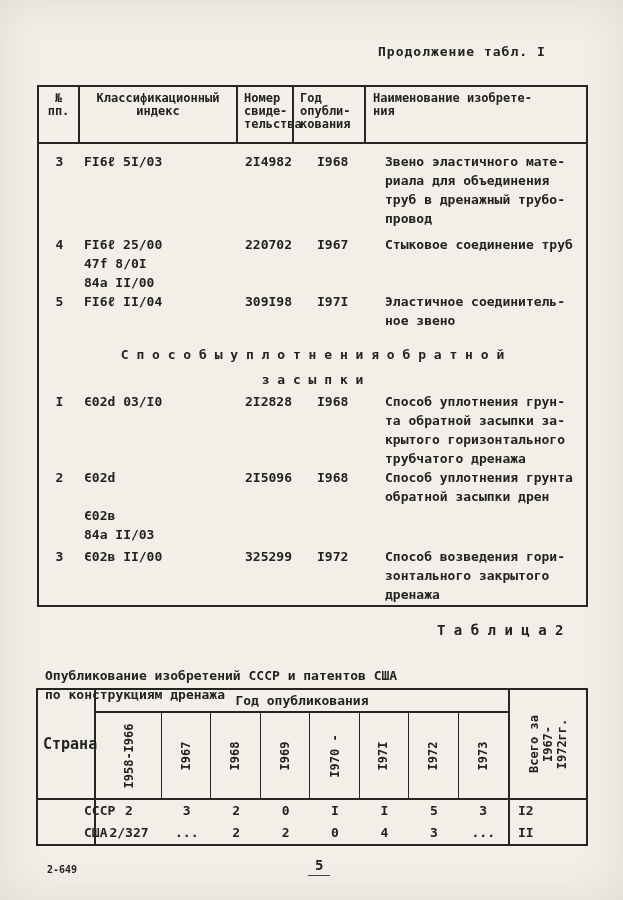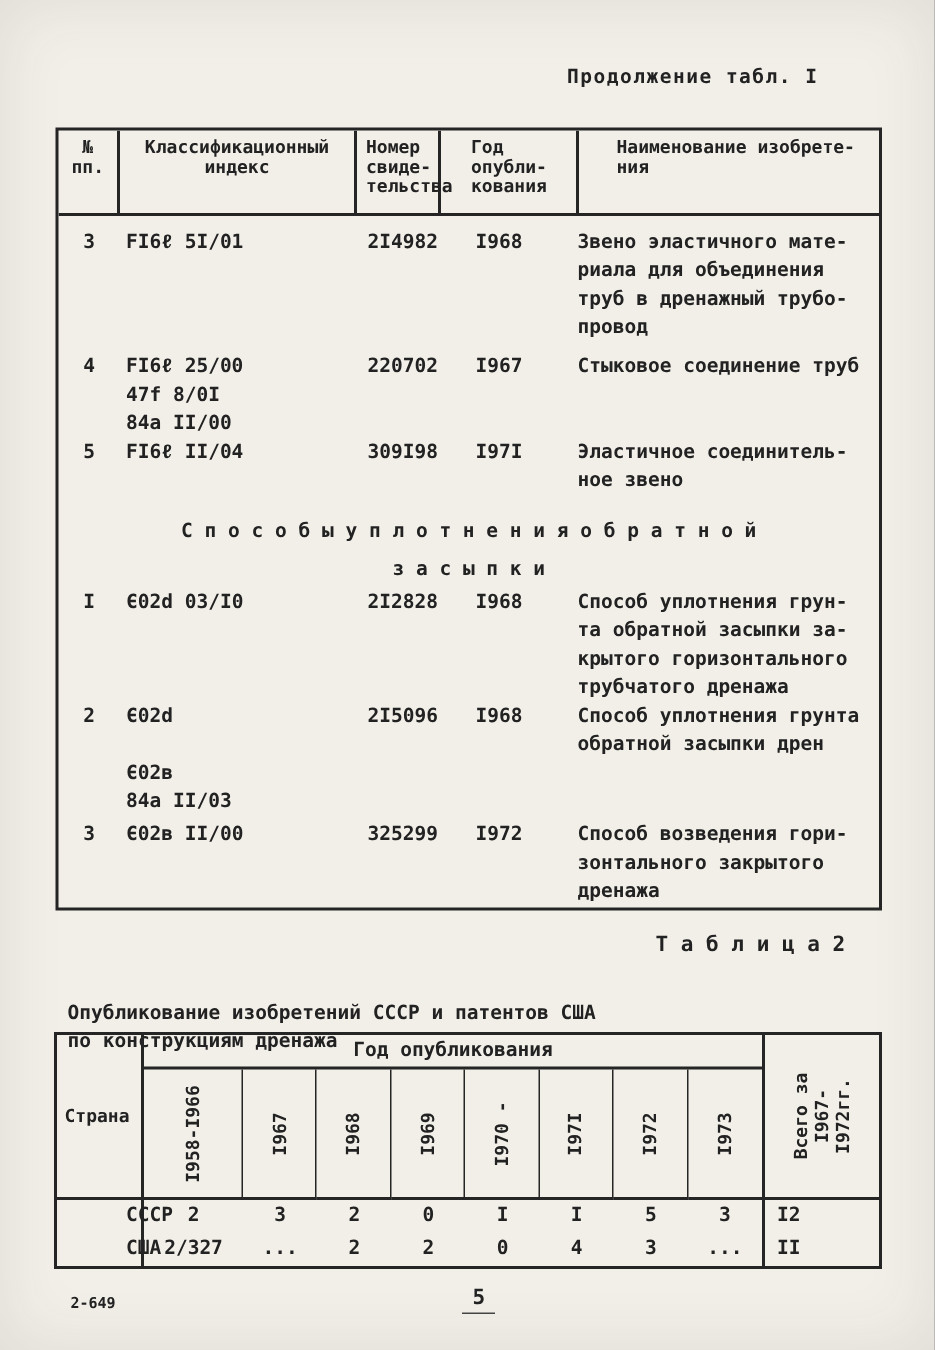--- a/index.html
+++ b/index.html
@@ -12,43 +12,43 @@
   
   .table1{position:absolute;top:85px;left:37px;width:551px;height:522px;
     border:2px solid #252525;box-sizing:border-box;overflow:hidden;}
   .t1-header{display:flex;border-bottom:2px solid #252525;height:57px;box-sizing:border-box;}
   .t1-header>div{box-sizing:border-box;border-right:2px solid #252525;font-size:12px;
     line-height:13px;padding-top:5px;white-space:pre-line;}
   .t1-header>div:last-child{border-right:none;}
   .h-num{width:41px;text-align:center;}
   .h-index{width:158px;text-align:center;}
   .h-cert{width:56px;padding-left:6px;}
-  .h-year{width:92px;padding-left:20px;}
-  .h-name{flex:1;padding-left:25px;}
+  .h-year{width:72px;padding-left:6px;}
+  .h-name{flex:1;padding-left:7px;}
   .t1-body{padding-top:8px;font-size:13px;line-height:19px;}
   .t1-row{display:flex;}
   .c-num{width:41px;text-align:center;box-sizing:border-box;}
   .c-index{width:158px;padding-left:4px;box-sizing:border-box;white-space:pre-line;}
   .c-cert{width:72px;padding-left:7px;box-sizing:border-box;}
   .c-year{width:68px;padding-left:7px;box-sizing:border-box;}
   .c-name{flex:1;padding-left:7px;box-sizing:border-box;white-space:pre-line;}
   .row-a1{margin-top:7px;}
   .row-b2{margin-top:3px;}
   .t1-section{margin-top:12px;text-align:center;font-size:13px;line-height:25px;white-space:pre-line;}
 
   
   .table2-label{position:absolute;top:622px;left:437px;font-size:14px;}
   .table2-caption{position:absolute;top:645px;left:45px;font-size:13px;line-height:19px;white-space:pre-line;margin-top:21px;}
   .table2{position:absolute;top:688px;left:36px;width:552px;height:158px;
     border:2px solid #252525;box-sizing:border-box;}
   .t2-grid{display:grid;grid-template-columns:58px repeat(8,1fr) 78px;
     grid-template-rows:23px 87px 22px 22px;width:100%;height:100%;}
   .t2-grid>div{box-sizing:border-box;}
   .t2-country-head{grid-area:1/1/3/2;border-right:2px solid #252525;border-bottom:2px solid #252525;
-    display:flex;align-items:center;padding-left:5px;font-size:12px;}
+    display:flex;align-items:center;padding-left:5px;font-size:15px;}
   .t2-year-head{grid-area:1/2/2/10;border-bottom:2px solid #252525;text-align:center;
     font-size:13px;padding-top:3px;}
   .t2-ycol{border-right:1px solid #252525;border-bottom:2px solid #252525;
     display:flex;align-items:center;justify-content:center;}
   .t2-ycol.last{border-right:none;}
   .t2-total-head{grid-area:1/10/3/11;border-left:2px solid #252525;border-bottom:2px solid #252525;
     display:flex;align-items:center;justify-content:center;}
   .vtext{transform:rotate(-90deg);white-space:nowrap;font-size:12px;}
   .vtext2{transform:rotate(-90deg);white-space:pre-line;font-size:12px;line-height:14px;text-align:center;}
   .t2-country{border-right:2px solid #252525;padding-left:5px;font-size:13px;line-height:22px;margin-left:41px;}
@@ -79,21 +79,21 @@
       <div class="h-year">Год
 опубли-
 кования</div>
       <div class="h-name">Наименование изобрете-
 ния</div>
     </div>
     <div class="t1-body">
 
       <div class="t1-row">
         <div class="c-num">3</div>
-        <div class="c-index">FI6ℓ 5I/01</div>
+        <div class="c-index">FI6ℓ 5I/03</div>
         <div class="c-cert">2I4982</div>
         <div class="c-year">I968</div>
         <div class="c-name">Звено эластичного мате-
 риала для объединения
 труб в дренажный трубо-
 провод</div>
       </div>
 
       <div class="t1-row row-a1">
         <div class="c-num">4</div>

